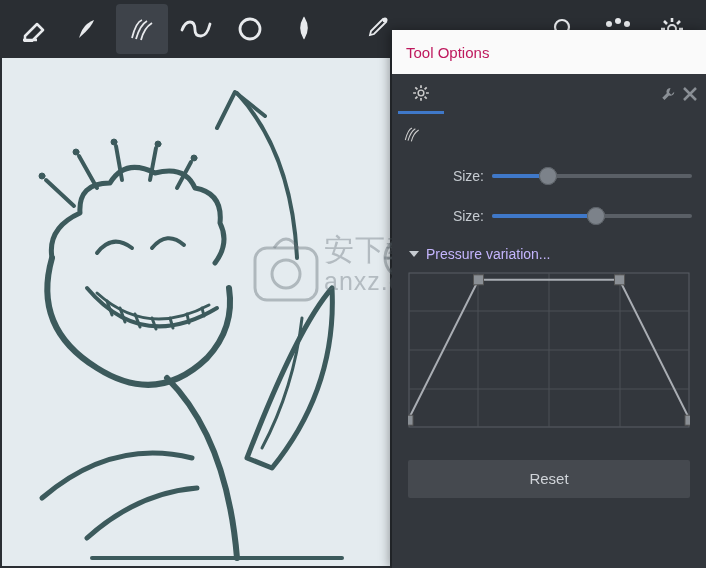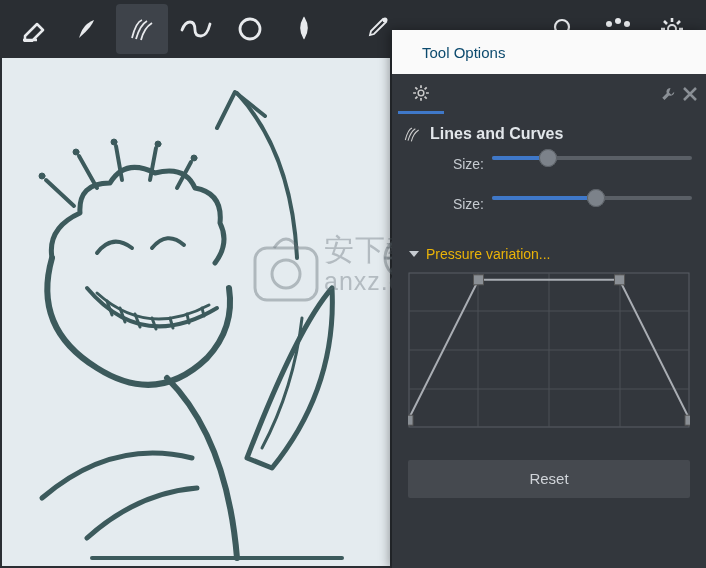--- a/index.html
+++ b/index.html
@@ -52,25 +52,25 @@
     top: 30px;
     left: 392px;
     width: 314px;
     height: 538px;
     background: #33373d;
     box-shadow: -3px 0 10px rgba(0,0,0,.35);
   }
   .panel-title {
     height: 44px;
     background: #fafafa;
-    color: #0c4a6e;
+    color: #be185d;
     font-size: 15px;
     display: flex;
     align-items: center;
-    padding: 0 30px;
+    padding: 0 14px;
   }
   .panel-tabbar {
     height: 40px;
     display: flex;
     align-items: center;
     padding: 0 6px;
     position: relative;
   }
   .panel-tab {
     width: 46px;
@@ -96,21 +96,21 @@
     padding: 10px 12px 8px 10px;
     color: #e2e6ea;
     font-weight: 600;
     font-size: 16px;
   }
   .sliders {
     padding: 4px 14px 0 0;
   }
   .slider-row {
     display: flex;
-    align-items: flex-start;
+    align-items: center;
     height: 40px;
   }
   .slider-label {
     width: 100px;
     text-align: right;
     color: #c6cbd1;
     font-size: 14px;
     padding-right: 8px;
   }
   .slider-track {
@@ -135,21 +135,21 @@
     background: #7c828a;
     border-radius: 50%;
     transform: translate(-50%, -50%);
     box-shadow: inset 0 0 0 1px #5b6066;
     cursor: pointer;
   }
   .pressure-header {
     display: flex;
     align-items: center;
     gap: 6px;
-    color: #eab308;
+    color: #c4b5fd;
     font-size: 14px;
     padding: 10px 0 6px 16px;
     cursor: pointer;
   }
   .pressure-graph {
     margin: 4px 10px 0 16px;
     position: relative;
     width: 282px;
     height: 156px;
   }
@@ -319,21 +319,20 @@
       <svg width="16" height="16" viewBox="0 0 16 16">
           <path d="M2 2 l12 12 M14 2 l-12 12" stroke="#8a8f95" stroke-width="2.5"></path>
         </svg>
     </div>
   </div>
 
   <div class="section-header">
     <svg width="20" height="20" viewBox="0 0 30 30">
         <path d="M5 24 q4 -16 10 -18 M9 25 q4 -14 11 -18 M14 26 q3 -12 11 -17" stroke="#ccc" stroke-width="1.6" fill="none"></path>
       </svg>
-    <span>Lines and Curves</span>
   </div>
 
   <div class="sliders" id="sliders">
       <div class="slider-row">
         <div class="slider-label">Size:</div>
         <div class="slider-track">
           <div class="slider-fill" style="width:28%"></div>
           <div class="slider-thumb" style="left:28%"></div>
         </div>
       </div>

